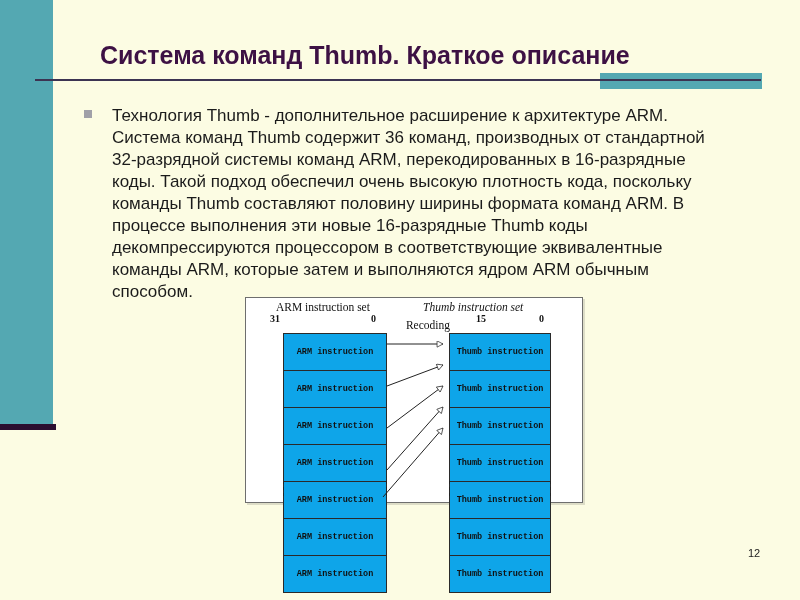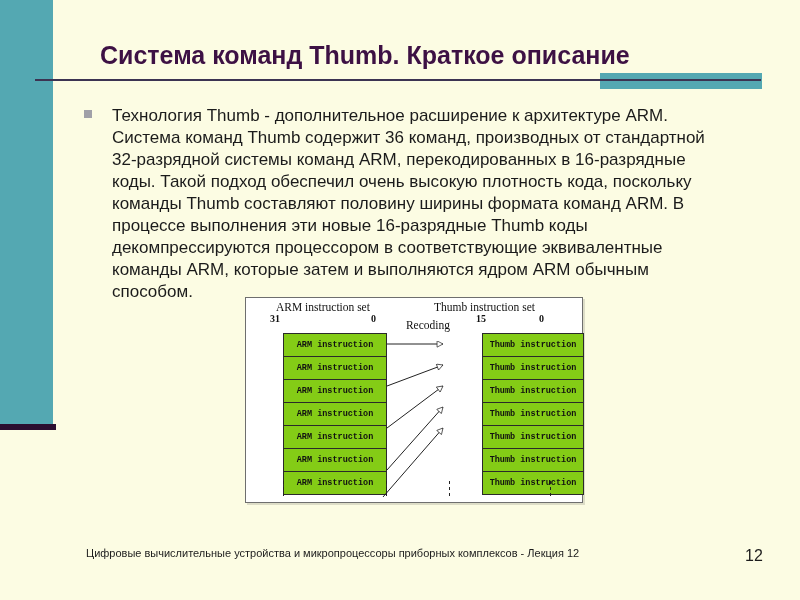--- a/index.html
+++ b/index.html
@@ -15,37 +15,37 @@
   .title-rule{position:absolute;left:35px;top:79px;width:726px;height:2px;background:var(--rule-dark,#3C3352);}
 
   .bullet-marker{position:absolute;left:84px;top:110px;width:8px;height:8px;background:var(--bullet-gray,#A0A0A8);}
   .body-text{position:absolute;left:108px;top:101px;width:684px;margin:4px;
     font-size:17px;line-height:22px;color:var(--body-text,#1B1B1B);white-space:pre-line;}
 
   .diagram{position:absolute;left:245px;top:297px;width:338px;height:206px;box-sizing:border-box;
     background:#FFFFFF;border:1px solid var(--diagram-border,#6E6E6E);box-shadow:2px 2px 0 rgba(0,0,0,0.12);}
   .diag-hdr{position:absolute;font-family:"Liberation Serif",serif;font-size:11.5px;color:#111;text-align:left;}
   .hdr-left{left:30px;top:3px;width:118px;}
-  .hdr-right{left:188px;top:3px;width:124px;}
+  .hdr-right{left:177px;top:3px;width:124px;font-style:italic;}
   .bit{position:absolute;top:15px;width:16px;text-align:left;
     font-family:"Liberation Serif",serif;font-size:10px;font-weight:bold;color:#111;}
   .bit-l-high{left:24px;}.bit-l-low{left:125px;}.bit-r-high{left:193px;margin-left:37px;}.bit-r-low{left:293px;}
   .recoding-label{position:absolute;left:138px;top:21px;width:66px;text-align:right;
     font-family:"Liberation Serif",serif;font-size:11.5px;color:#111;}
   .col{position:absolute;top:35px;}
   .col-left{left:37px;width:104px;}
-  .col-right{left:203px;width:102px;margin-left:33px;}
-  .instr-box{height:24px;margin-top:-1px;box-sizing:border-box;border:1px solid #2A2A2A;background:#84cc16;
+  .col-right{left:203px;width:102px;}
+  .instr-box{height:38px;margin-top:-1px;box-sizing:border-box;border:1px solid #2A2A2A;background:#0ea5e9;
     display:flex;align-items:center;justify-content:center;
     font-family:"Liberation Mono",monospace;font-size:8.5px;font-weight:bold;color:#111;}
   .instr-box:first-child{margin-top:0;}
   .arrows{position:absolute;left:0;top:0;pointer-events:none;}
 
   .footer-text{position:absolute;left:86px;top:547px;font-size:11px;color:#1C1C1C;}
-  .page-number{position:absolute;left:742px;top:547px;width:24px;text-align:center;font-size:16px;color:#1C1C1C;}
+  .page-number{position:absolute;left:742px;top:547px;width:24px;text-align:center;font-size:11px;color:#1C1C1C;}
 </style>
 </head>
 <body>
 
 <div class="slide">
 
   <div class="teal-bar"></div>
   <div class="teal-bar-underline"></div>
 
   <h1 class="slide-title">Система команд Thumb. Краткое описание</h1>
@@ -108,16 +108,15 @@
         <g stroke-dasharray="3,3">
           <line x1="37.5" y1="183" x2="37.5" y2="200"></line>
           <line x1="140.5" y1="183" x2="140.5" y2="200"></line>
           <line x1="203.5" y1="183" x2="203.5" y2="200"></line>
           <line x1="304.5" y1="183" x2="304.5" y2="200"></line>
         </g>
       </g>
     </svg>
   </div>
 
-  <div class="footer-text">Цифровые вычислительные устройства и микропроцессоры приборных комплексов - Лекция 12</div>
   <div class="page-number">12</div>
 
 </div>
 
 </body></html>

